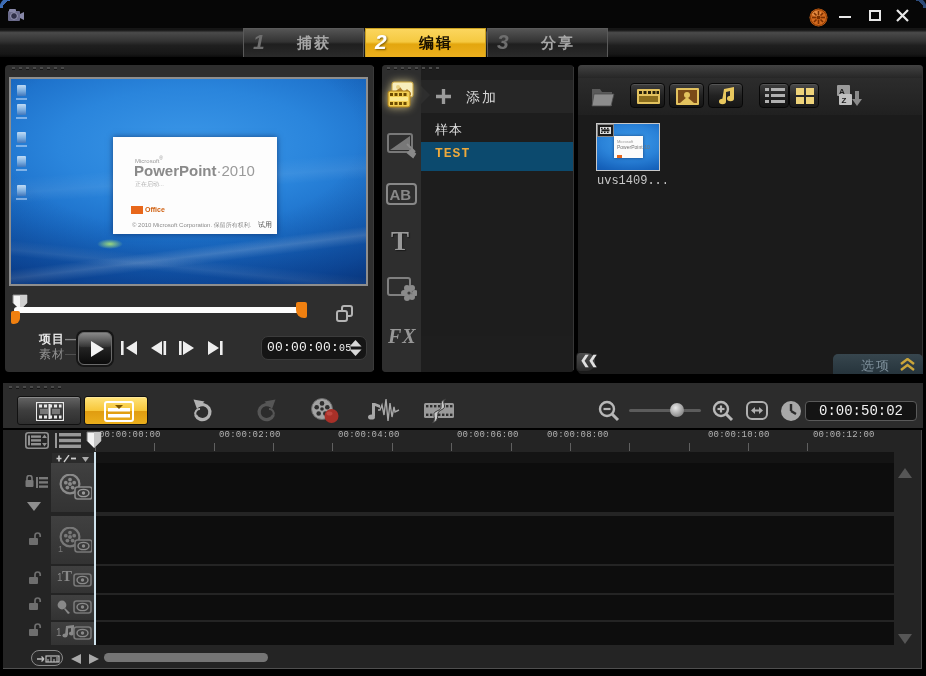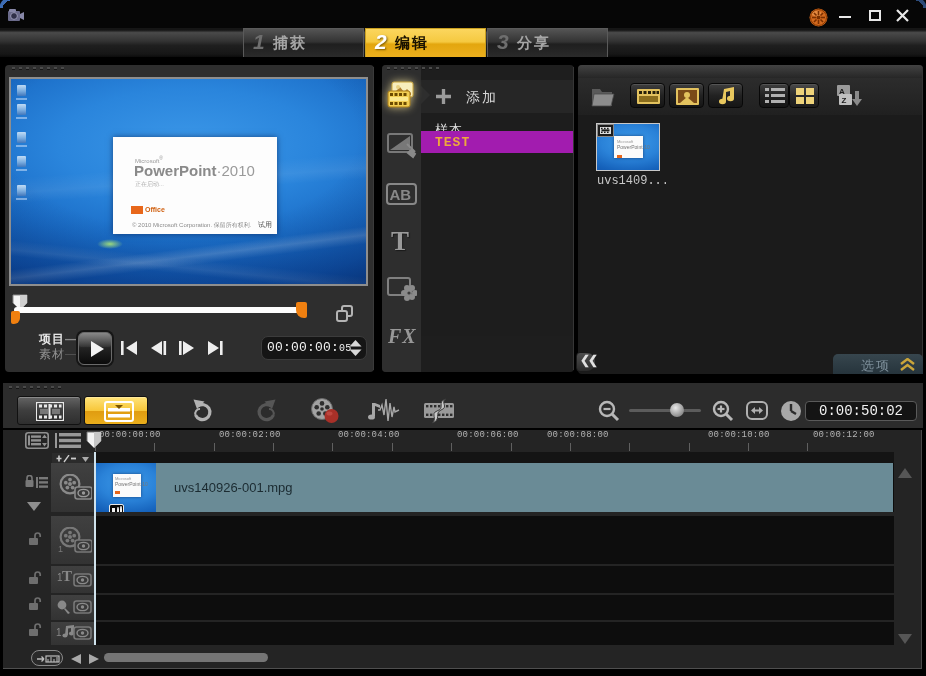--- a/index.html
+++ b/index.html
@@ -13,21 +13,21 @@
   #title-text { left:26px; top:8px; font:12px "Liberation Mono", monospace; color:#fff; letter-spacing:0px; }
 
   
   #menubar { left:0; top:28px; width:926px; height:29px;
     background:linear-gradient(#151515 0%, #151515 7%, #4a4a4a 16%, #333 45%, #1f1f1f 60%, #161616 90%, #0c0c0c 100%); }
   .menuitem { top:7px; font:14px "Liberation Sans"; color:#e2e2e2; letter-spacing:1px;margin-top:32px; }
   .tab { top:0; height:29px; border:1px solid #5a5a5a; border-bottom:none;
     background:linear-gradient(#545454, #333 46%, #1f1f1f 54%, #2a2a2a);
     }
   .tabnum { position:absolute; left:9px; top:1px; font:italic bold 21px "Liberation Sans"; color:#6e6e6e; }
-  .tabtxt { position:absolute; left:29px; top:5px; font:bold 15px "Liberation Sans"; color:#a6a6a6; letter-spacing:2px; }
+  .tabtxt { position:absolute; left:53px; top:5px; font:bold 15px "Liberation Sans"; color:#a6a6a6; letter-spacing:2px; }
   #tab2 { background:linear-gradient(#fbd65e, #f5c940 46%, #e3a60e 54%, #ecb01e); border-color:#caa020; }
   #tab2 .tabnum { color:#fff; text-shadow:1px 1px 2px #7a5a00; }
   #tab2 .tabtxt { color:#1a1200; }
 
   
   .grip { display:flex; gap:4px; }
   .grip i { width:3px; height:3px; background:#4a4a4a; border-bottom:1px solid #161616; }
 
   
   #preview { left:5px; top:65px; width:369px; height:307px; background:#2e2e2e; border-radius:4px; }
@@ -41,21 +41,21 @@
   .deskicon::after { content:""; position:absolute; left:-1px; top:13px; width:11px; height:2px; background:rgba(230,240,255,.55); }
   #splash { left:102px; top:58px; width:164px; height:97px; background:#fdfdfd; box-shadow:0 0 6px rgba(0,0,40,.5); }
   #playbtn { left:73px; top:267px; width:34px; height:33px; border-radius:6px;
     background:linear-gradient(#5a5a5a,#222 50%,#0a0a0a); border:1px solid #6a6a6a; box-shadow:0 0 0 2px #161616; }
 
   
   #midpanel { left:382px; top:65px; width:192px; height:307px; background:#1e1e1e; border-radius:4px; }
   #iconcol { left:0; top:0; width:39px; height:307px; background:#2e2e2e; border-radius:4px 0 0 4px; }
   #addhdr { left:39px; top:15px; width:153px; height:33px; background:#262626; }
   #libbody { left:39px; top:48px; width:153px; height:223px; background:#1d1d1d; }
-  #librow-test { left:0; top:18px; width:153px; height:22px; background:#a21caf; }
+  #librow-test { left:0; top:29px; width:153px; height:29px; background:#0c4a6e; }
   #libbot { left:39px; top:271px; width:153px; height:36px; background:#242424; border-top:1px solid #060606;}
 
   #ic-media { position:absolute; left:4px; top:16px; filter:drop-shadow(0 0 4px rgba(255,235,160,.75)); }
 
   
   #rightpanel { left:578px; top:65px; width:345px; height:309px; background:#1b1b1b; border-radius:4px; }
   #rp-topstrip { left:0; top:0; width:345px; height:13px; border-radius:4px 4px 0 0;
      background:linear-gradient(#424242,#262626); }
   .rp-btn { top:18px; width:35px; height:25px; border-radius:4px; border:1px solid #080808;
      background:linear-gradient(#3e3e3e,#222 50%,#151515); box-shadow:inset 0 1px 0 #555; }
@@ -643,36 +643,20 @@
         <path d="M8 6 L8 3.6 a2.6 2.6 0 0 1 5.2 0 L13.2 5" fill="none" stroke="#6e6e6e" stroke-width="1.7"></path>
       </svg>
 
     <div class="abs trow" style="top:33px;height:49px;"></div>
     <div class="abs trow" style="top:86px;height:48px;"></div>
     <div class="abs trow" style="top:136px;height:27px;"></div>
     <div class="abs trow" style="top:165px;height:25px;"></div>
     <div class="abs trow" style="top:192px;height:23px;"></div>
     <div class="abs" style="left:91px;top:22px;width:2px;height:193px;background:#cfe2ec;"></div>
 
-    <div class="abs" id="clip">
-      <div class="abs" style="left:0;top:0;width:60px;height:49px;overflow:hidden;
-        background:radial-gradient(ellipse 120% 90% at 55% 40%, #3d9ae8 0%, #2a82d8 40%, #1663bc 70%, #0c4aa0 100%);">
-        <div class="abs" style="left:17px;top:11px;width:28px;height:23px;background:#fbfbfb;box-shadow:0 0 3px rgba(0,0,40,.5);">
-          <div style="font-size:4px;color:#999;padding:2px 0 0 2px;">Microsoft</div>
-          <div style="font-size:5px;color:#777;padding:0 0 0 2px;">PowerPoint·10</div>
-          <div style="width:5px;height:3px;background:#e8671b;margin:4px 0 0 2px;"></div>
-        </div>
-        <div class="abs" style="left:14px;top:42px;width:13px;height:11px;background:#070707;border-radius:1px;outline:1px solid #e8e8e8;">
-          <div style="position:absolute;left:2px;top:3px;width:3px;height:5px;background:#f2f2f2;"></div>
-          <div style="position:absolute;left:7px;top:2px;width:1.5px;height:7px;background:#f2f2f2;border-radius:50%;"></div>
-          <div style="position:absolute;left:10px;top:1px;width:1.5px;height:9px;background:#f2f2f2;border-radius:50%;"></div>
-        </div>
-      </div>
-      <div class="abs" style="left:78px;top:17px;font-size:13px;color:#1b2b31;">uvs140926-001.mpg</div>
-    </div>
 
     <svg class="abs" style="left:895px;top:38px" width="14" height="10" viewBox="0 0 14 10">
         <path d="M7 0 L14 10 L0 10 Z" fill="#565656"></path>
       </svg>
     <svg class="abs" style="left:895px;top:204px" width="14" height="10" viewBox="0 0 14 10">
         <path d="M7 10 L14 0 L0 0 Z" fill="#565656"></path>
       </svg>
 
     <div class="abs" style="left:28px;top:220px;width:32px;height:16px;border:1px solid #8a8a8a;border-radius:8px;background:#2a2a2a;">
       <svg class="abs" style="left:4px;top:3px" width="24" height="10" viewBox="0 0 24 10">

